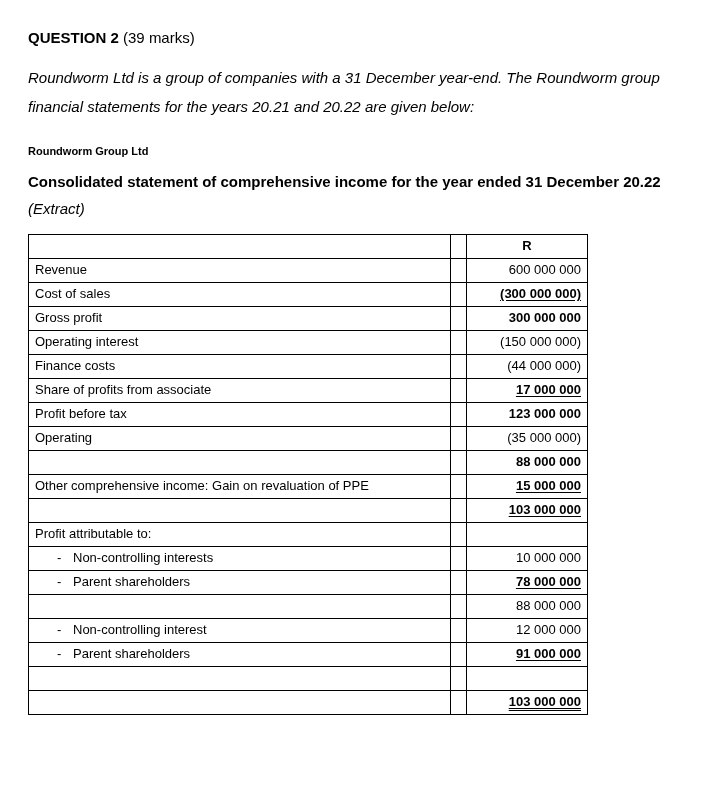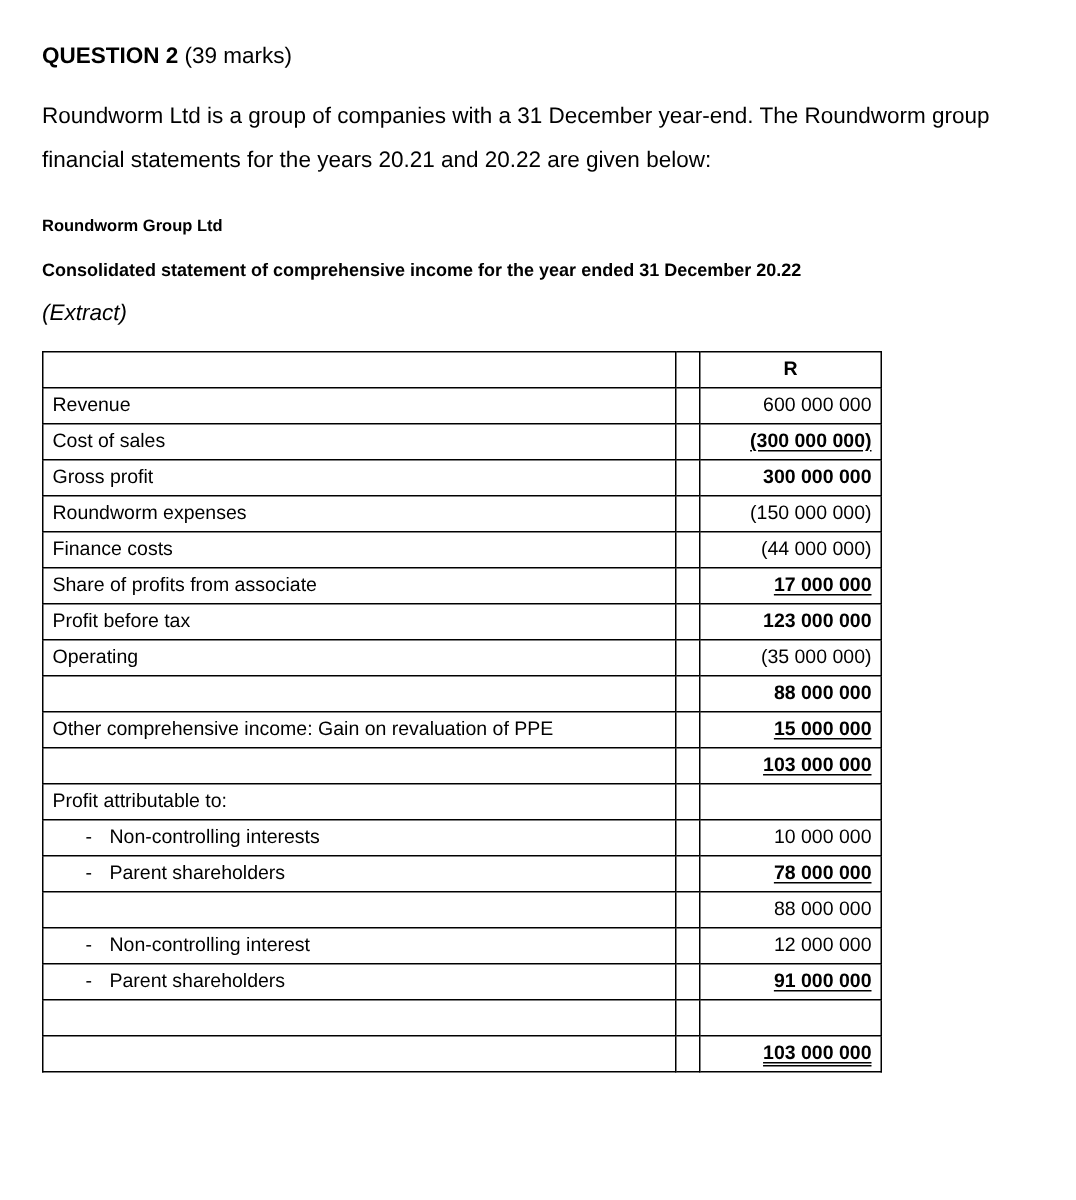--- a/index.html
+++ b/index.html
@@ -2,23 +2,23 @@
 <html><head>
   <meta charset="utf-8">
   <style>
     html, body { margin: 0; padding: 0; background: #ffffff; }
     body {
       width: 717px; height: 800px; position: relative; overflow: hidden;
       font-family: "Liberation Sans", sans-serif; color: #000;
     }
     .q-head { position: absolute; left: 28px; top: 29px; font-size: 15px; }
     .q-head .q-title { font-weight: bold; }
-    .intro { position: absolute; left: 28px; top: 63px; width: 690px; font-size: 15px; line-height: 29px; }
+    .intro { position: absolute; left: 28px; top: 63px; width: 690px; font-size: 15px; line-height: 29px; font-style: italic; }
     .company { position: absolute; left: 28px; top: 145px; font-size: 11px; font-weight: bold; }
-    .stmt-title { position: absolute; left: 28px; top: 173px; font-size: 12px; font-weight: bold; }
+    .stmt-title { position: absolute; left: 28px; top: 173px; font-size: 15px; font-weight: bold; }
     .extract { position: absolute; left: 28px; top: 200px; font-size: 15px; font-style: italic; }
 
     table.stmt {
       position: absolute; left: 28px; top: 234px;
       border-collapse: collapse; table-layout: fixed;
       font-size: 13px;
     }
     table.stmt td {
       border: 1px solid #000; height: 23px; padding: 0 6px;
       vertical-align: top; line-height: 22px; white-space: nowrap;
@@ -67,21 +67,21 @@
     <td>Cost of sales</td>
     <td></td>
     <td class="amt"><span class="ul">(300 000 000)</span></td>
   </tr>
   <tr>
     <td class="tall">Gross profit</td>
     <td class="tall"></td>
     <td class="amt bold tall">300 000 000</td>
   </tr>
   <tr>
-    <td>Roundworm expenses</td>
+    <td>Operating interest</td>
     <td></td>
     <td class="amt">(150 000 000)</td>
   </tr>
   <tr>
     <td>Finance costs</td>
     <td></td>
     <td class="amt">(44 000 000)</td>
   </tr>
   <tr>
     <td>Share of profits from associate</td>

